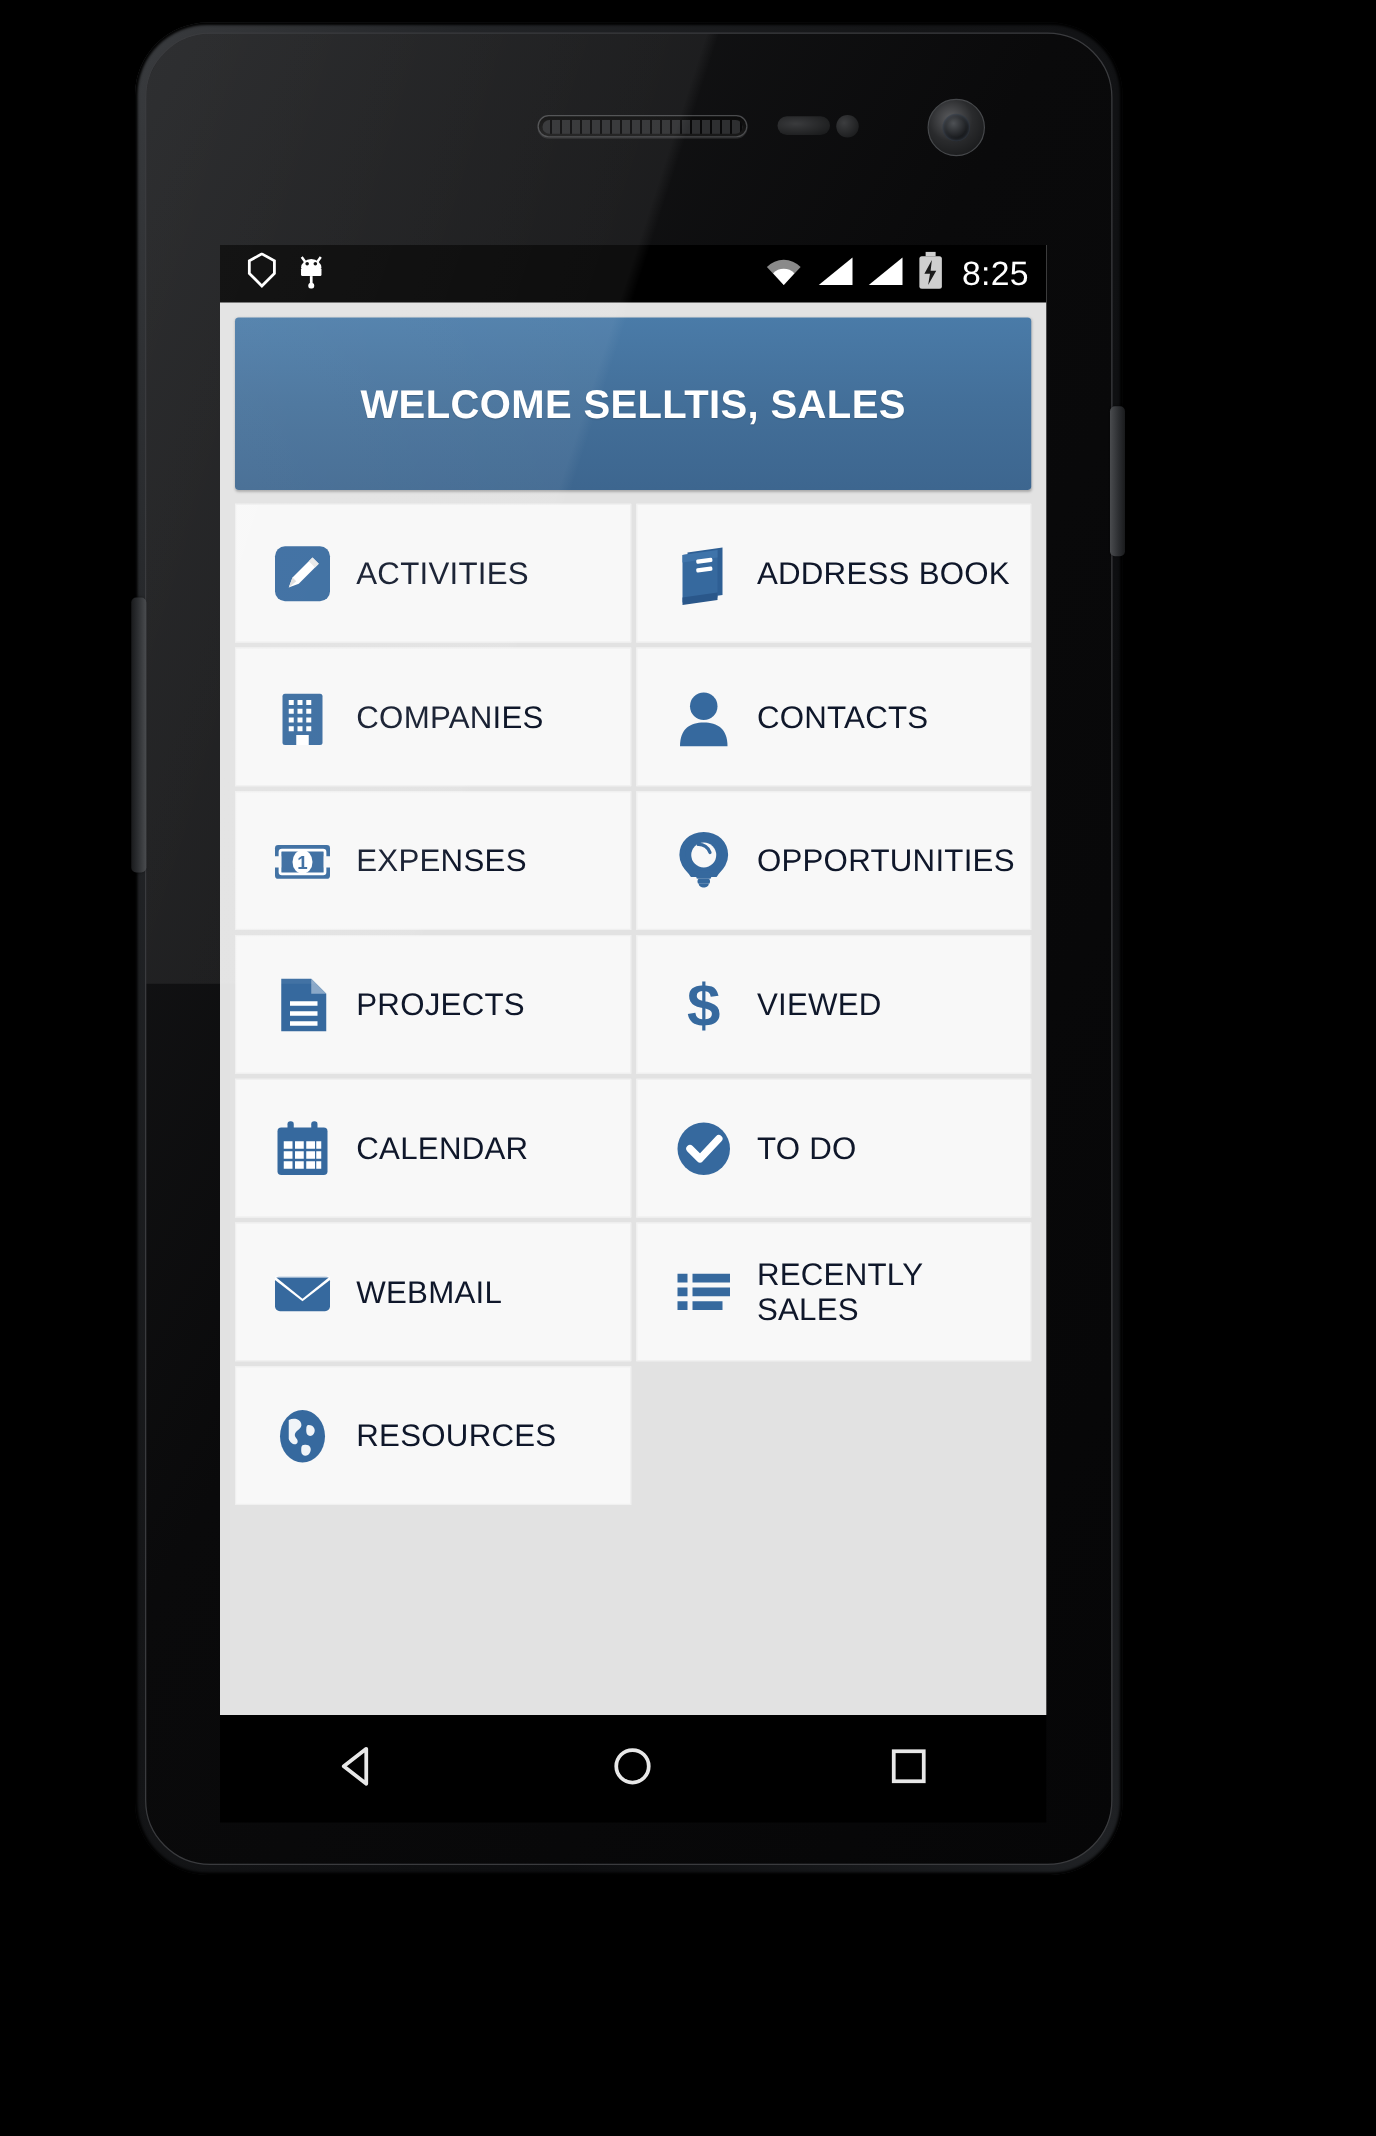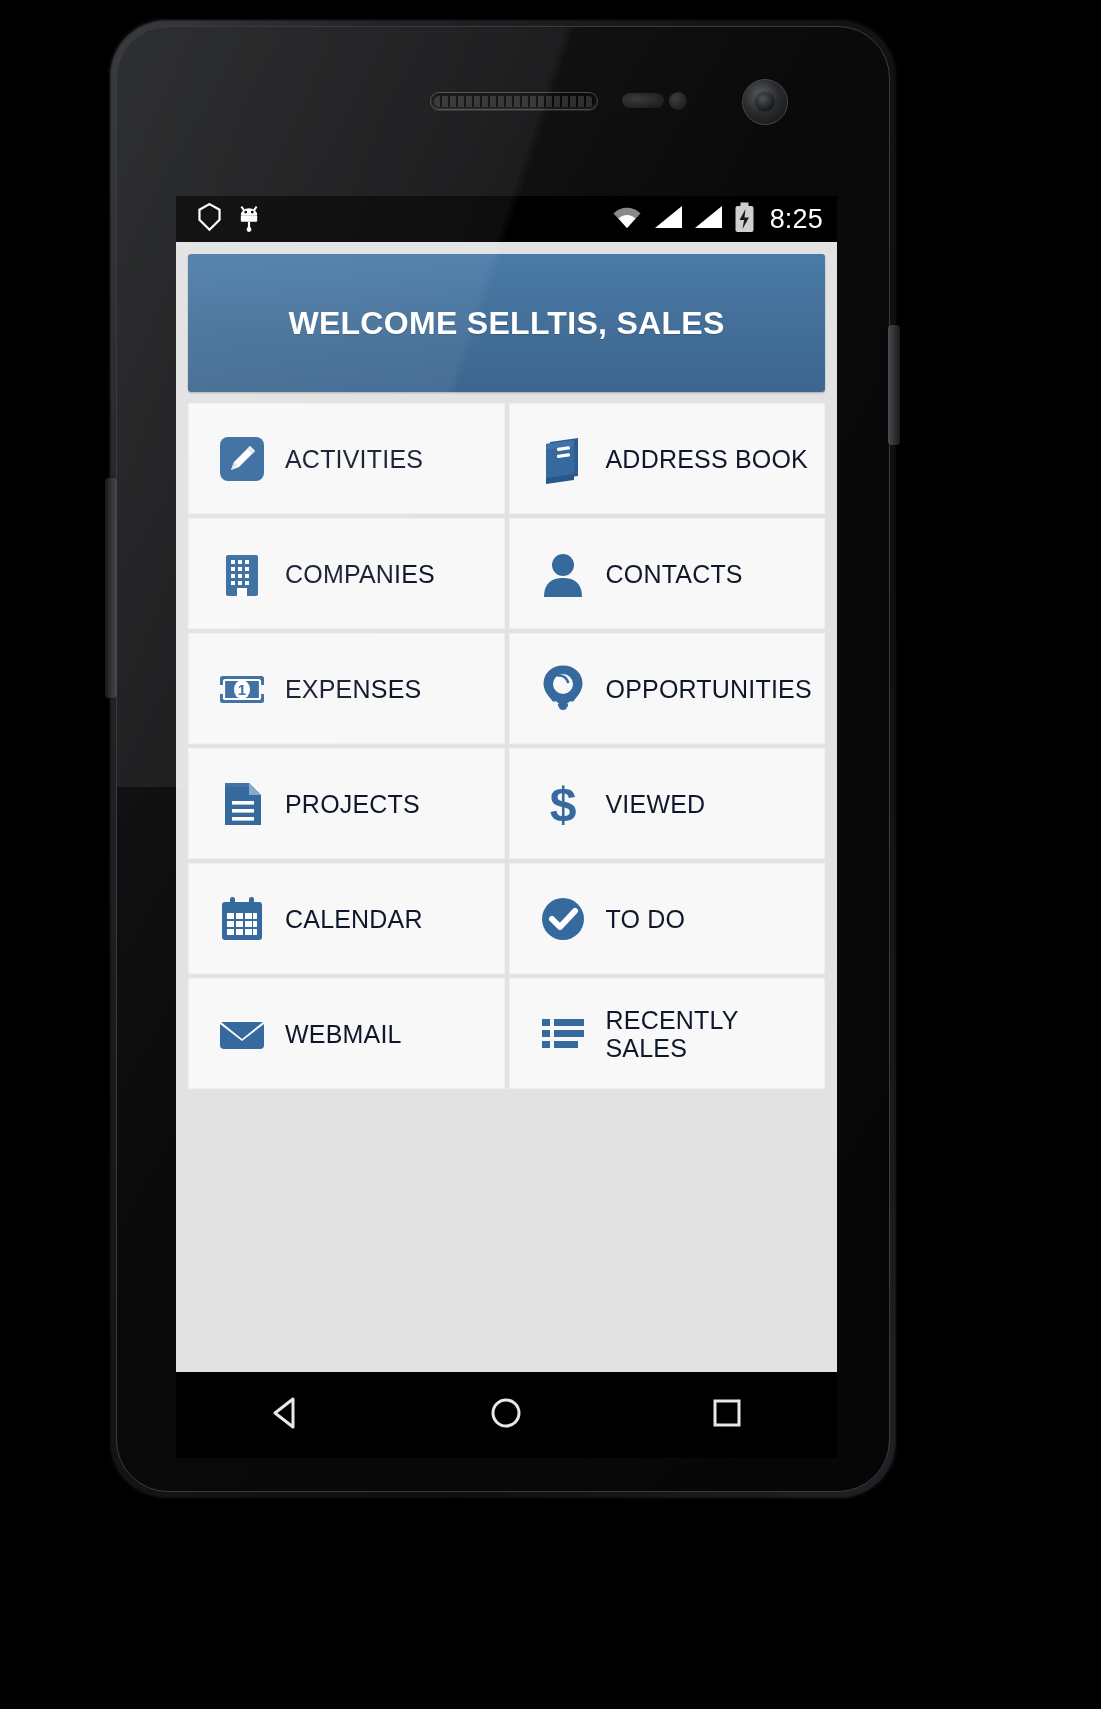--- a/index.html
+++ b/index.html
@@ -383,20 +383,31 @@
               <rect x="4" y="21" width="8" height="7"></rect>
                 <rect x="16" y="21" width="30" height="7"></rect>
               <rect x="4" y="32" width="8" height="7"></rect>
                 <rect x="16" y="32" width="24" height="7"></rect>
             </g>
           </svg>
         </span>
         <span class="label two"><span>RECENTLY</span><br><span>SALES</span></span>
       </div>
 
+      <div class="tile">
+        <span class="glyph">
+          <svg width="50" height="50" viewBox="0 0 50 50">
+            <ellipse cx="25" cy="25" rx="18" ry="21" fill="#36699E"></ellipse>
+            <path d="M14 12 C18 10 23 11 24 15 C25 19 20 20 19 23 C18 26 22 27 21 30 C20 33 15 31 14 27 Z" fill="#f0f4f8"></path>
+            <path d="M30 16 C34 16 36 20 34 23 C32 26 28 25 28 21 C28 18 28 16 30 16 Z" fill="#f0f4f8"></path>
+            <path d="M26 32 C30 31 33 34 31 38 C29 42 24 41 24 37 C24 34 24 32 26 32 Z" fill="#f0f4f8"></path>
+          </svg>
+        </span>
+        <span class="label">RESOURCES</span>
+      </div>
 
 
     </div>
   </div>
 </div>
 
 <div id="navbar">
   <div class="nav">
     <span>
       <svg width="42" height="42" viewBox="0 0 42 42">

